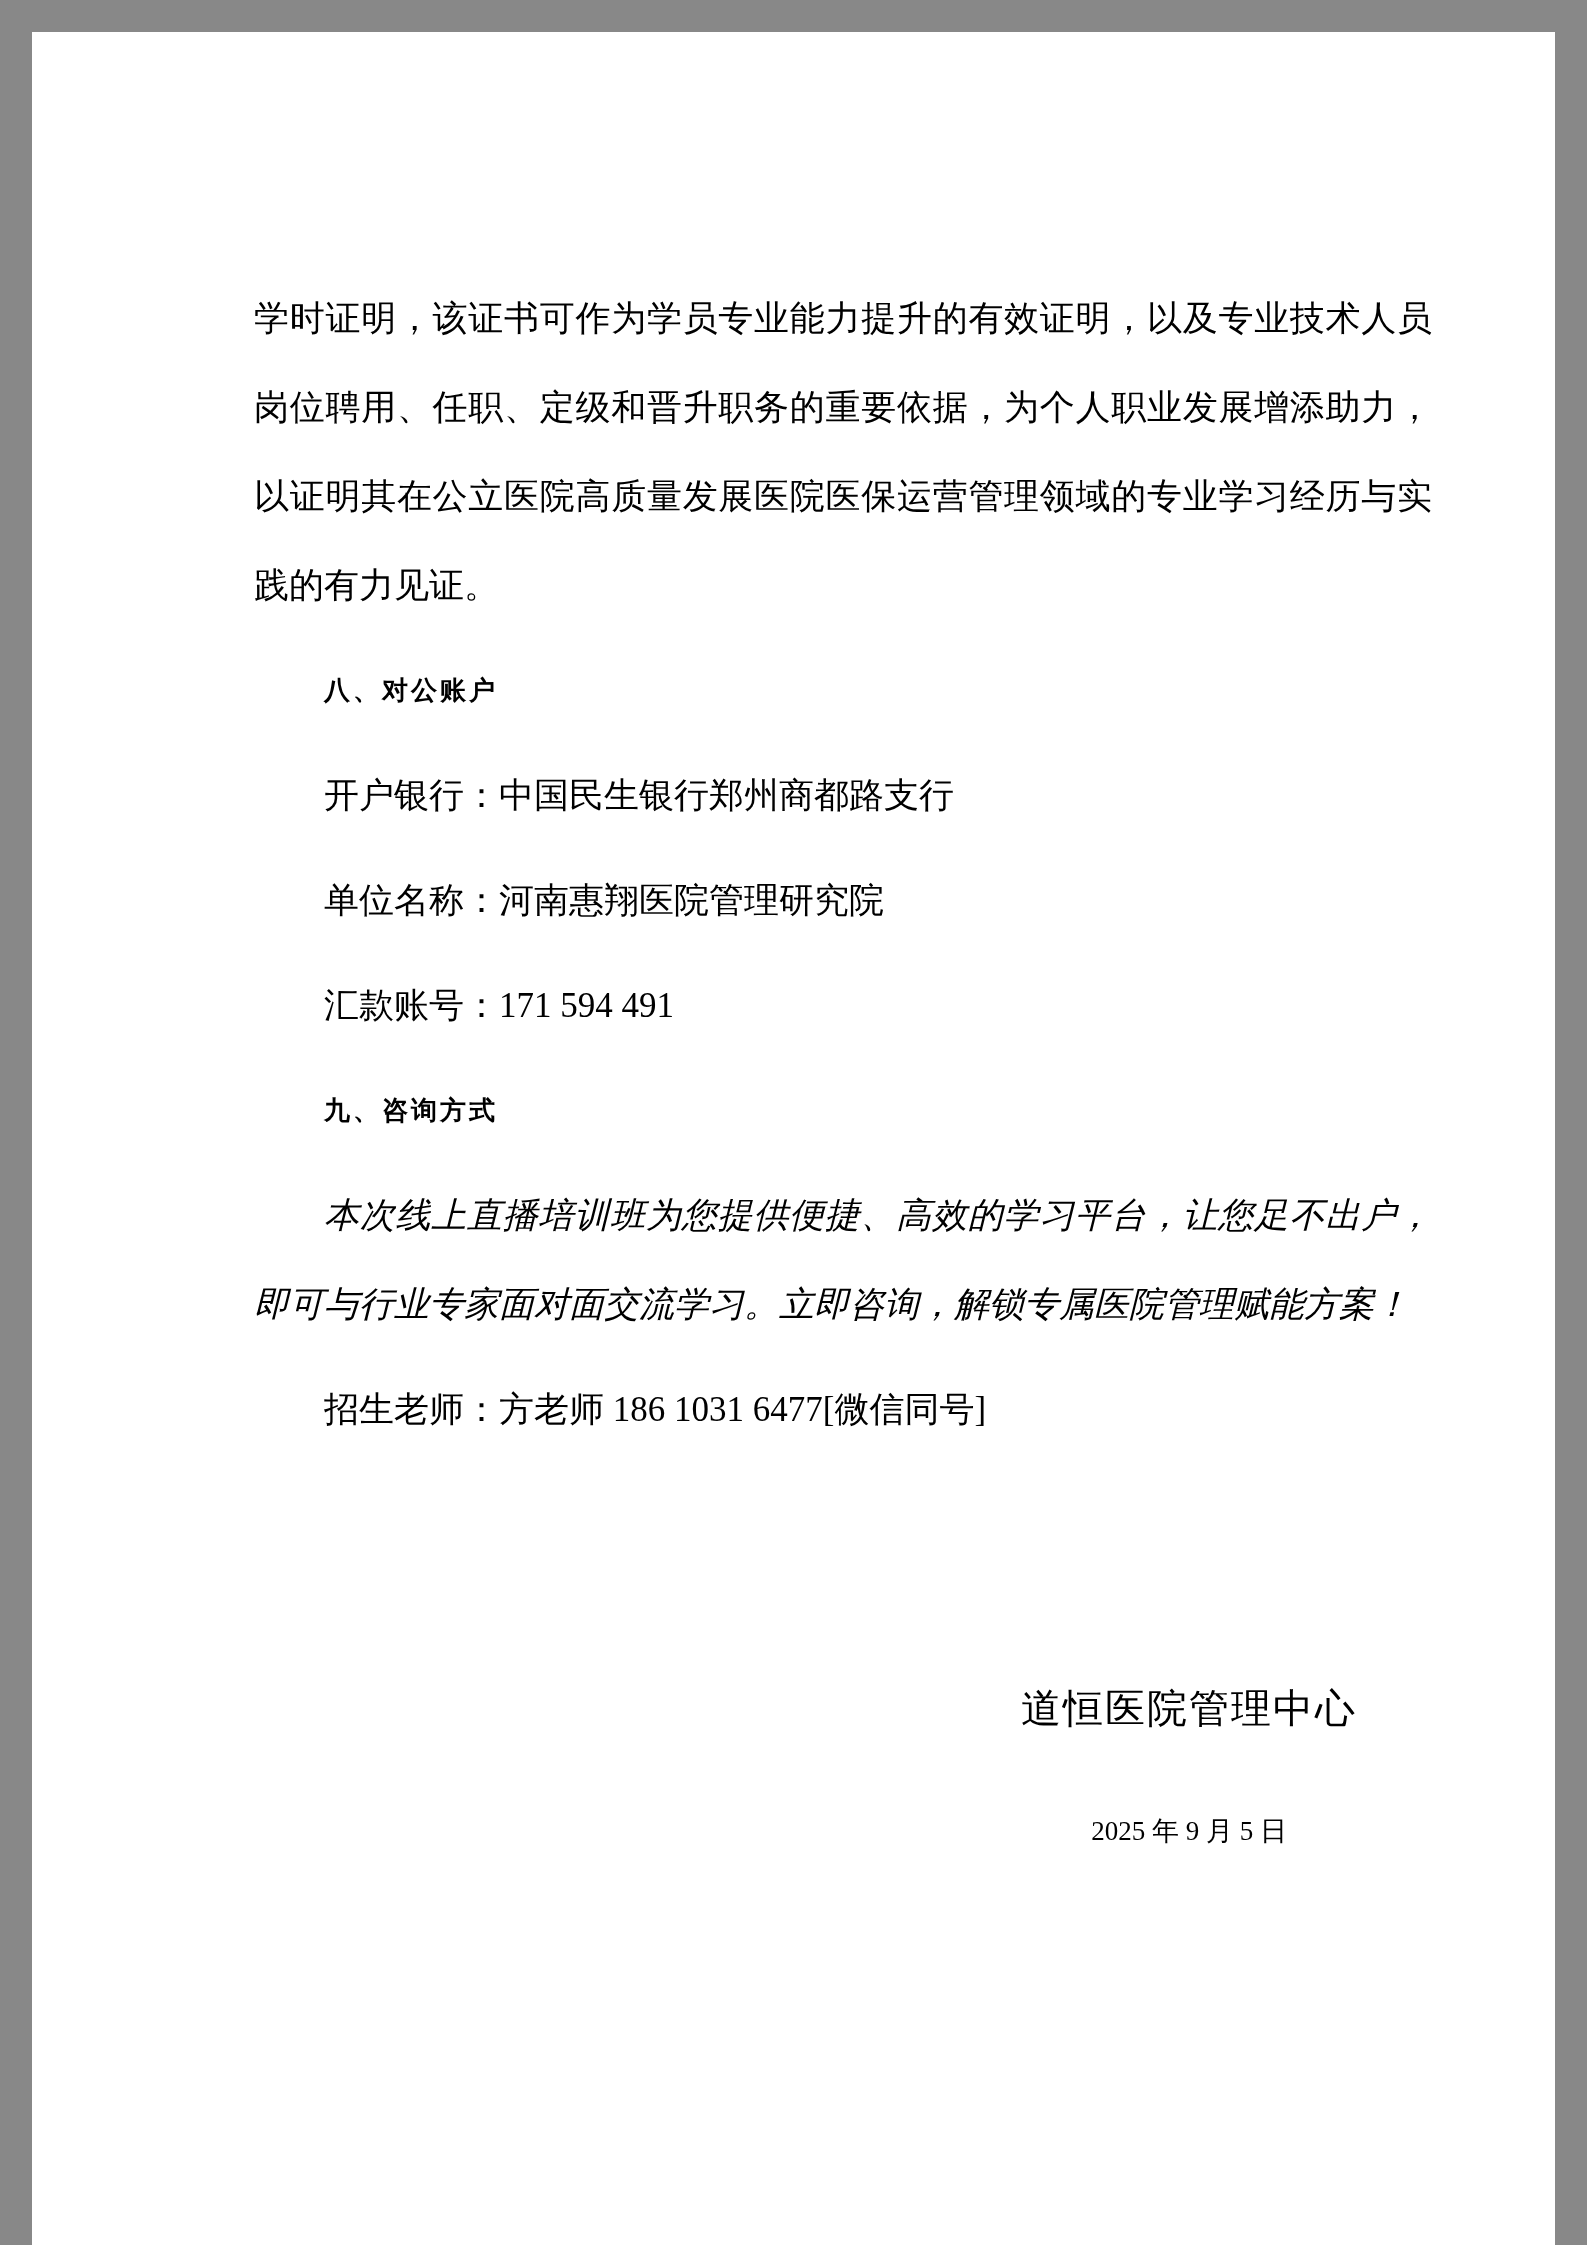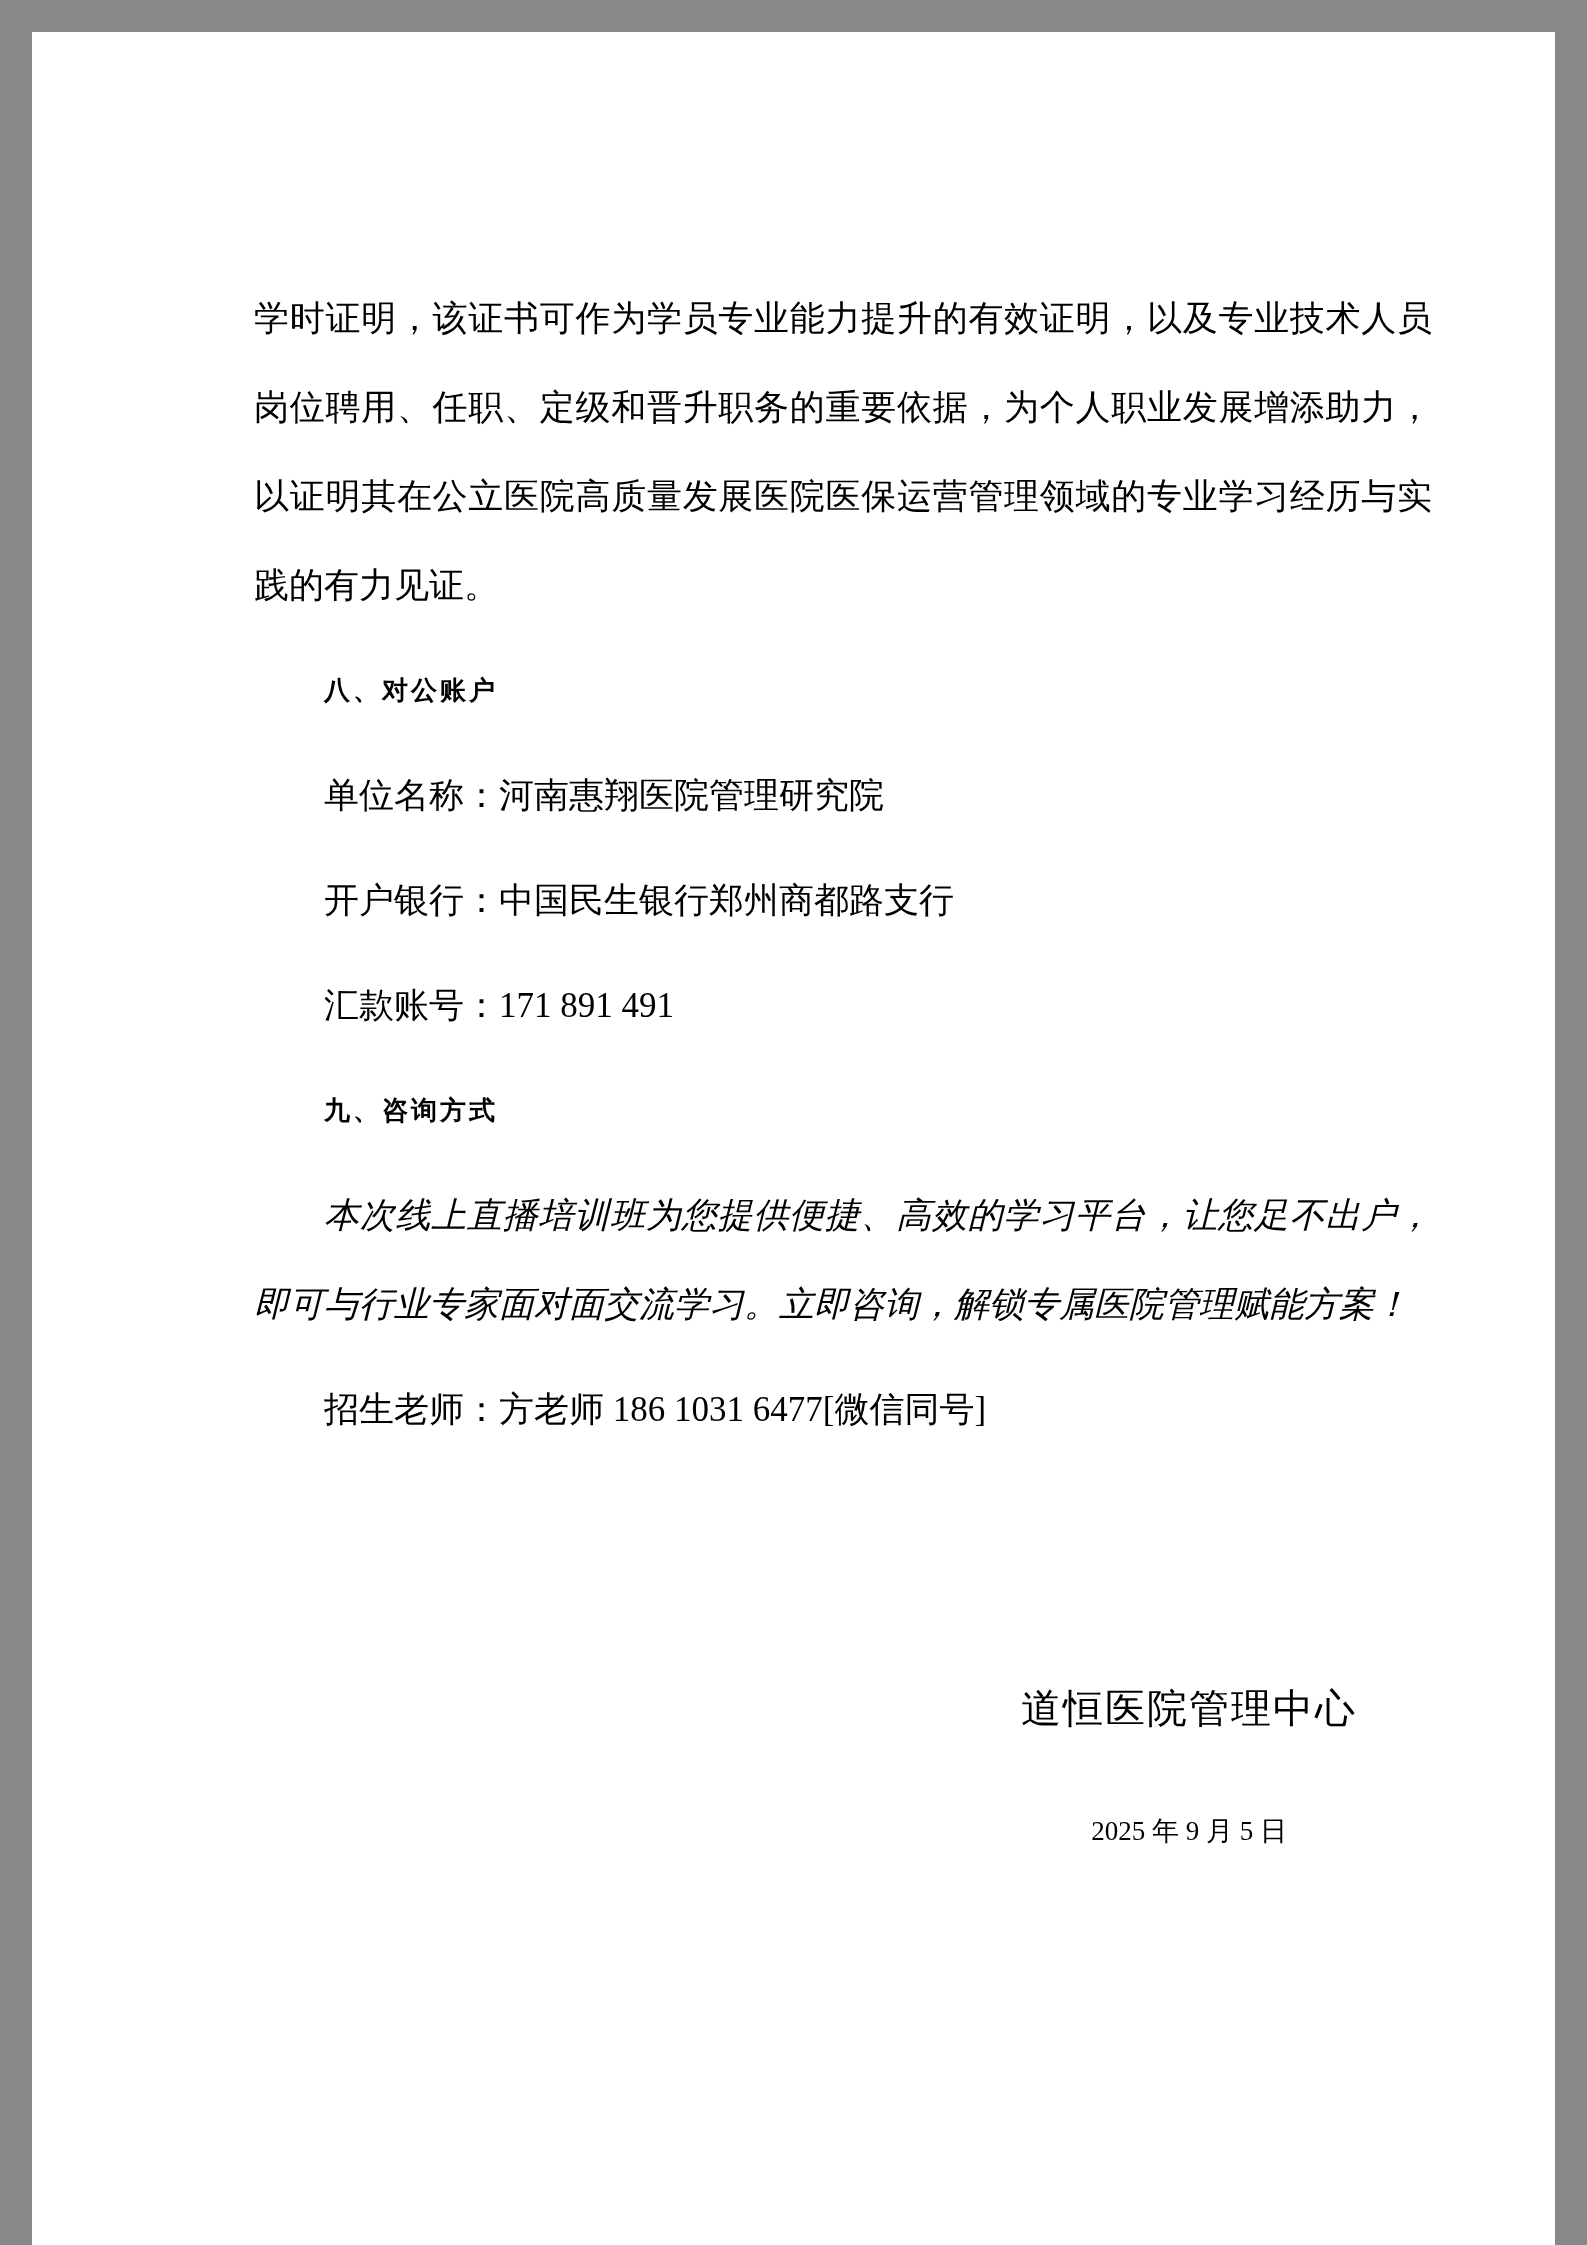--- a/index.html
+++ b/index.html
@@ -66,25 +66,25 @@
 </head>
 <body>
 
 <div class="page">
   <div class="content">
 
     <p class="body-para">学时证明，该证书可作为学员专业能力提升的有效证明，以及专业技术人员岗位聘用、任职、定级和晋升职务的重要依据，为个人职业发展增添助力，以证明其在公立医院高质量发展医院医保运营管理领域的专业学习经历与实践的有力见证。</p>
 
     <div class="section-heading">八、对公账户</div>
 
+    <div class="info-line">开户银行：中国民生银行郑州商都路支行</div>
+
     <div class="info-line">单位名称：河南惠翔医院管理研究院</div>
 
-    <div class="info-line">开户银行：中国民生银行郑州商都路支行</div>
-
-    <div class="info-line">汇款账号：171 891 491</div>
+    <div class="info-line">汇款账号：171 594 491</div>
 
     <div class="section-heading">九、咨询方式</div>
 
     <p class="body-para indent-first">本次线上直播培训班为您提供便捷、高效的学习平台，让您足不出户，即可与行业专家面对面交流学习。立即咨询，解锁专属医院管理赋能方案！</p>
 
     <div class="info-line">招生老师：方老师 186 1031 6477[微信同号]</div>
 
     <div class="spacer"></div>
 
     <div class="signature">

